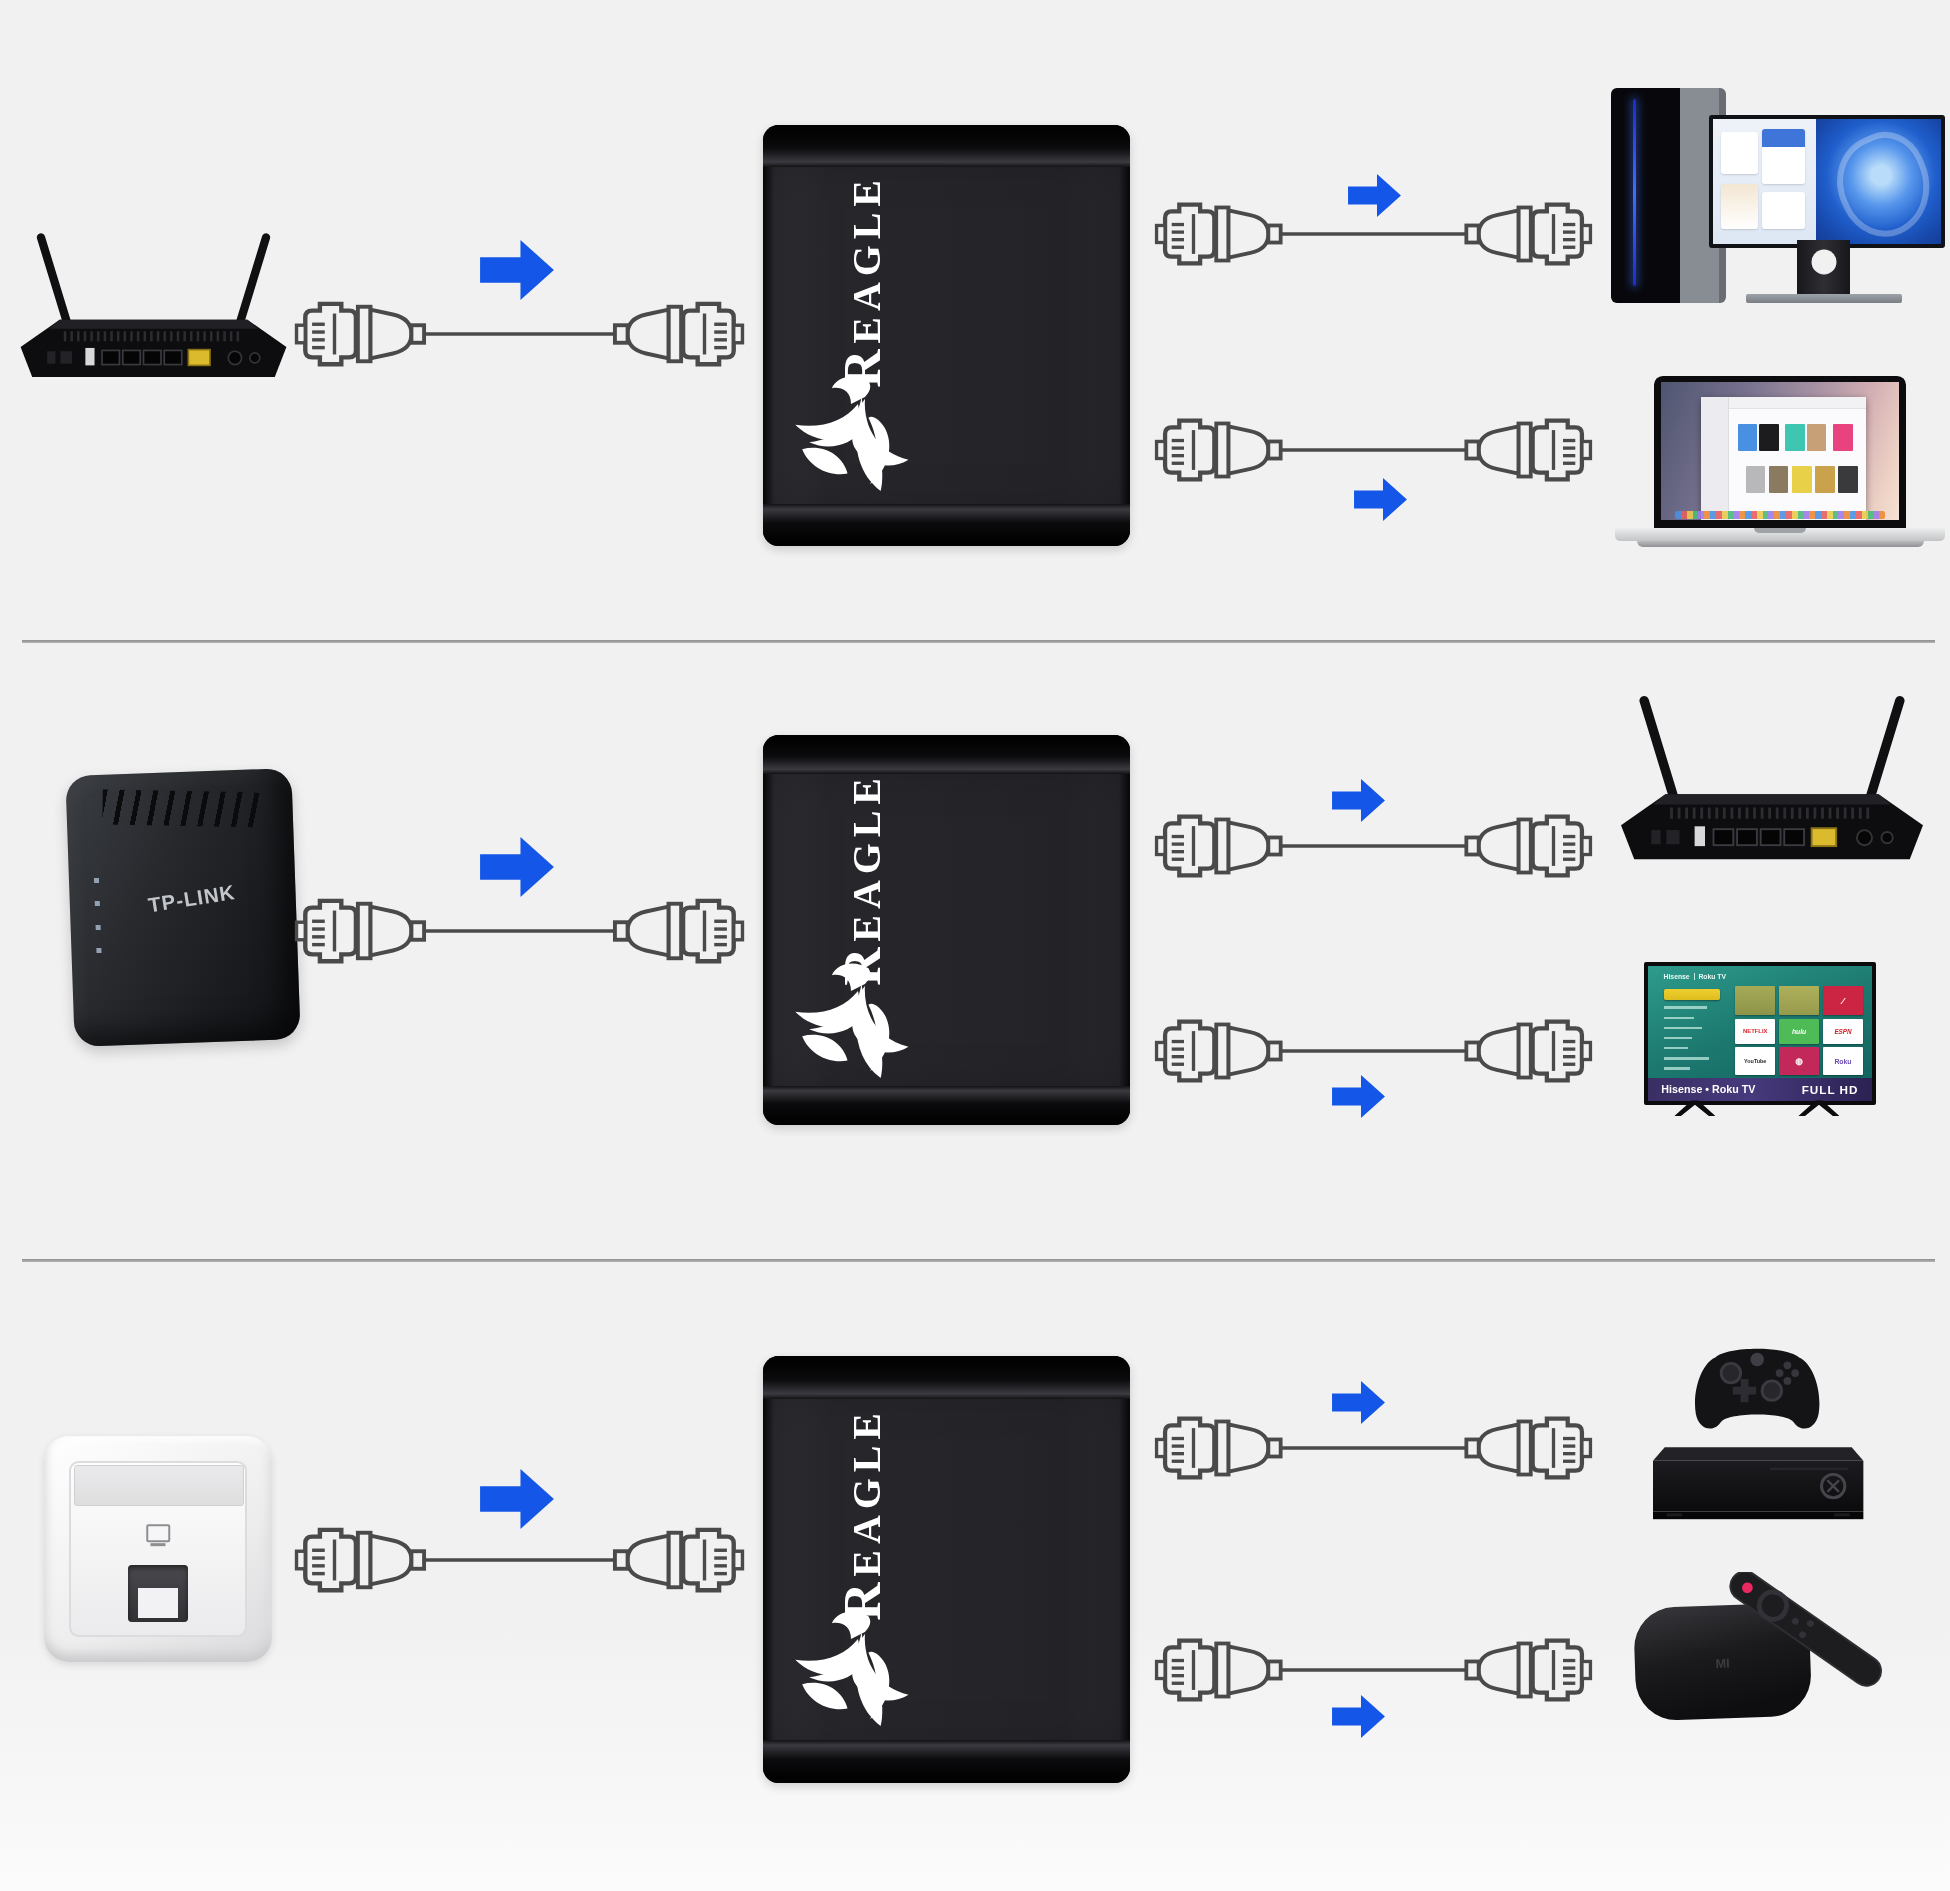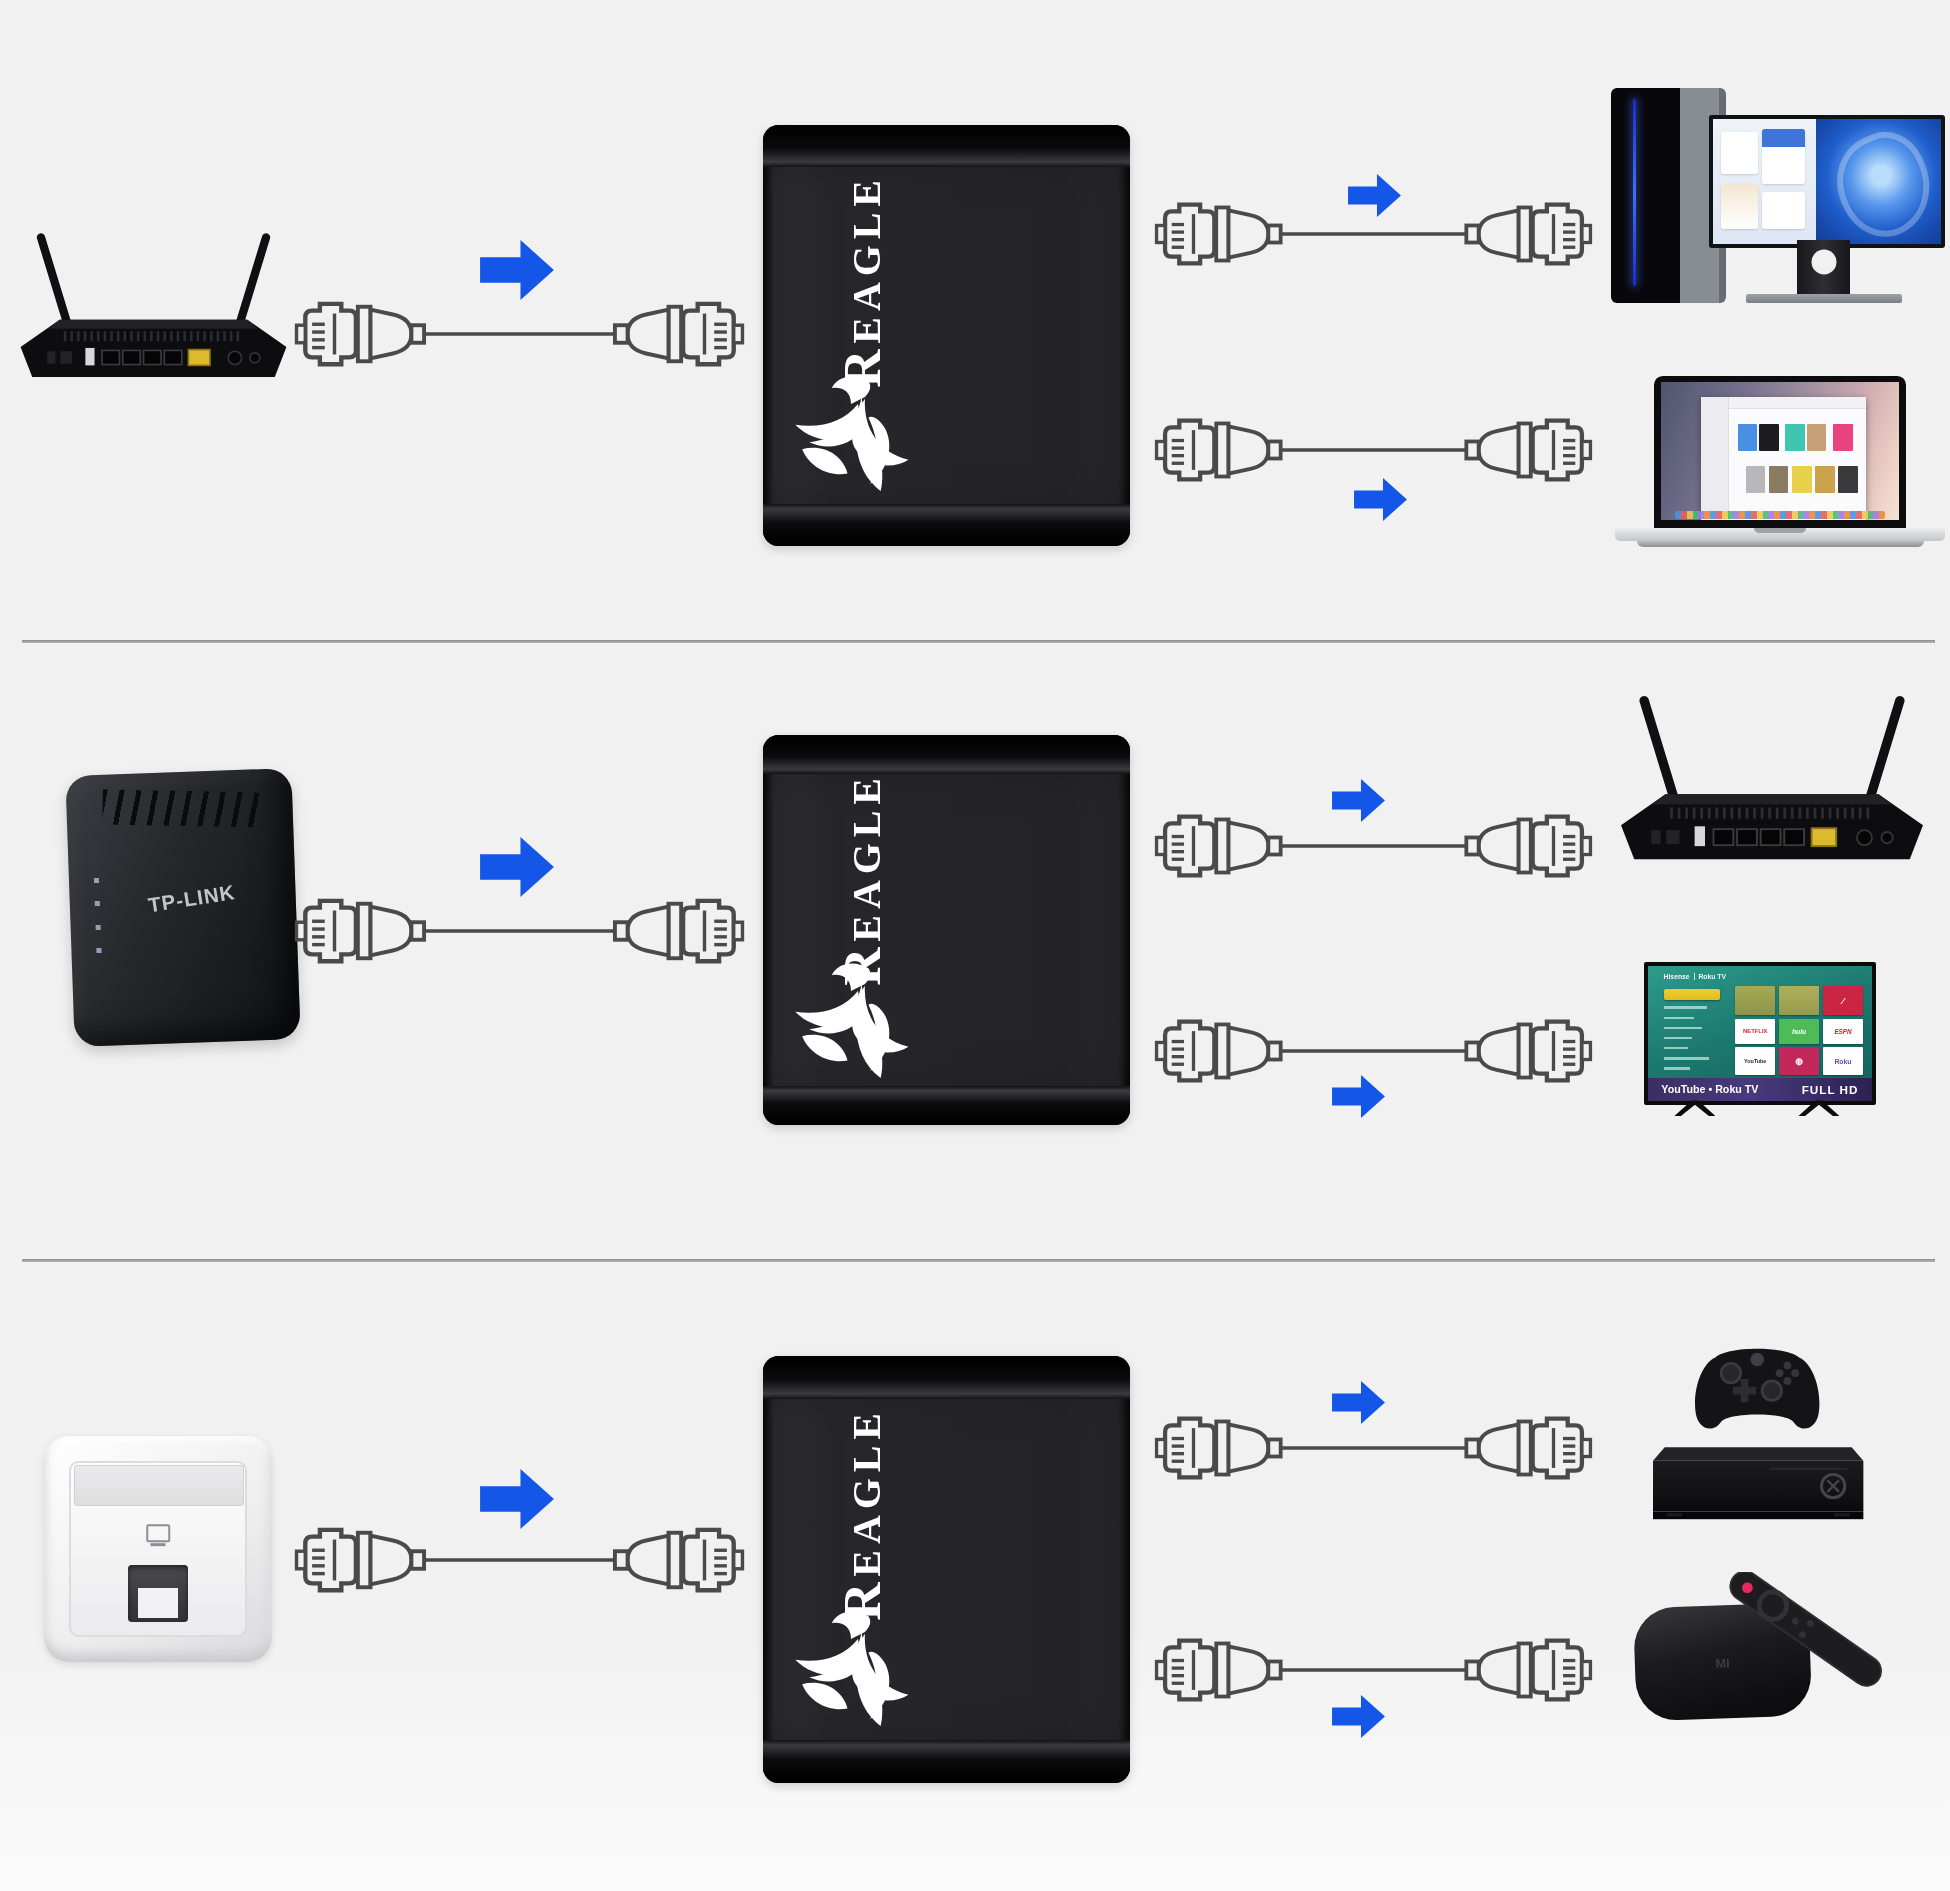--- a/index.html
+++ b/index.html
@@ -324,21 +324,21 @@
           <div class="tile" style="background:linear-gradient(#aeb05a,#969a4c)"></div>
           <div class="tile" style="background:#cc2443;color:#fff;font-size:9.8px">⁄</div>
           <div class="tile" style="background:#fff;color:#d81f26;font-size:5.9px">NETFLIX</div>
           <div class="tile" style="background:#4fbb57;color:#fff;font-size:6.8px;font-style:italic">hulu</div>
           <div class="tile" style="background:#fff;color:#cf1f25;font-size:6.3px;font-style:italic">ESPN</div>
           <div class="tile" style="background:#fff;color:#282828;font-size:5.4px">YouTube</div>
           <div class="tile" style="background:#c2295a;color:#fff;font-size:8.8px">◍</div>
           <div class="tile" style="background:#fff;color:#6a4cb4;font-size:6.8px">Roku</div>
         </div>
         <div class="tv-foot">
-          <span class="tvf-brand">YouTube • Roku TV</span>
+          <span class="tvf-brand">Hisense • Roku TV</span>
           <span class="tvf-hd">FULL HD</span>
         </div>
       </div>
     </div>
     <div class="tv-leg" style="left:13%"></div>
     <div class="tv-leg" style="left:66%"></div>
   </div>
 
   <div class="abs divider" style="left:21.5px;top:1259px;width:1913px"></div>
 

